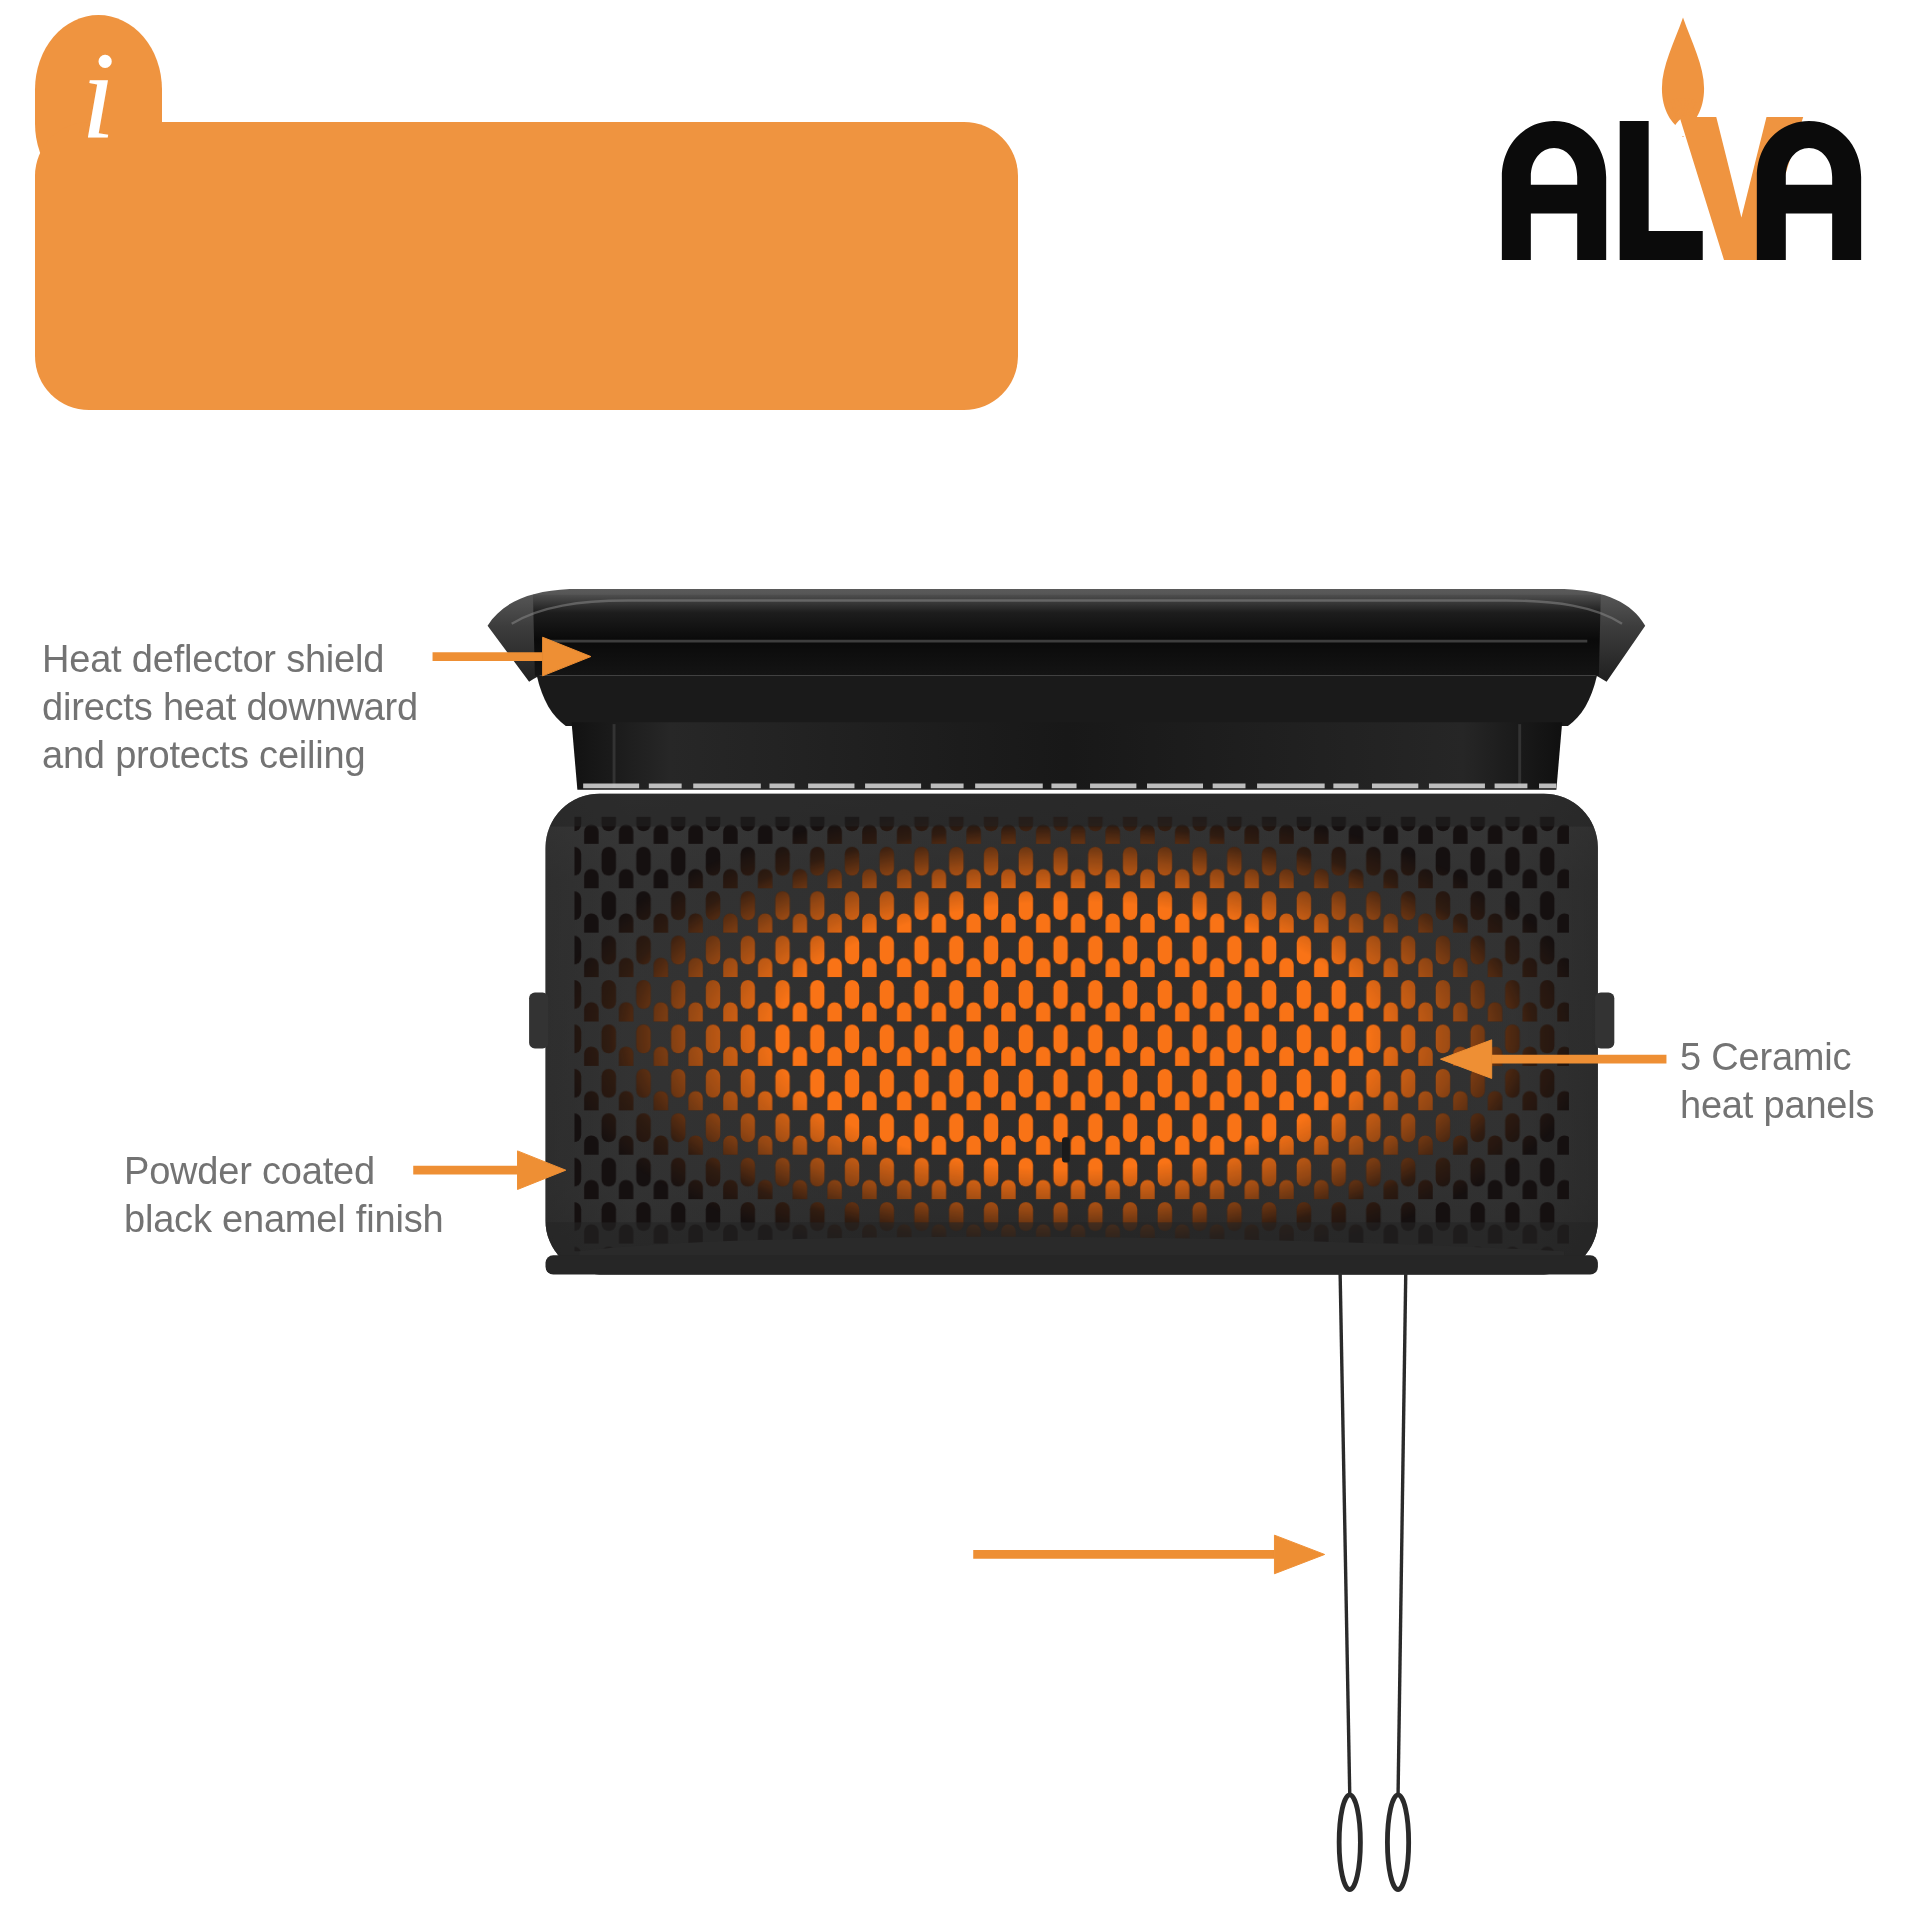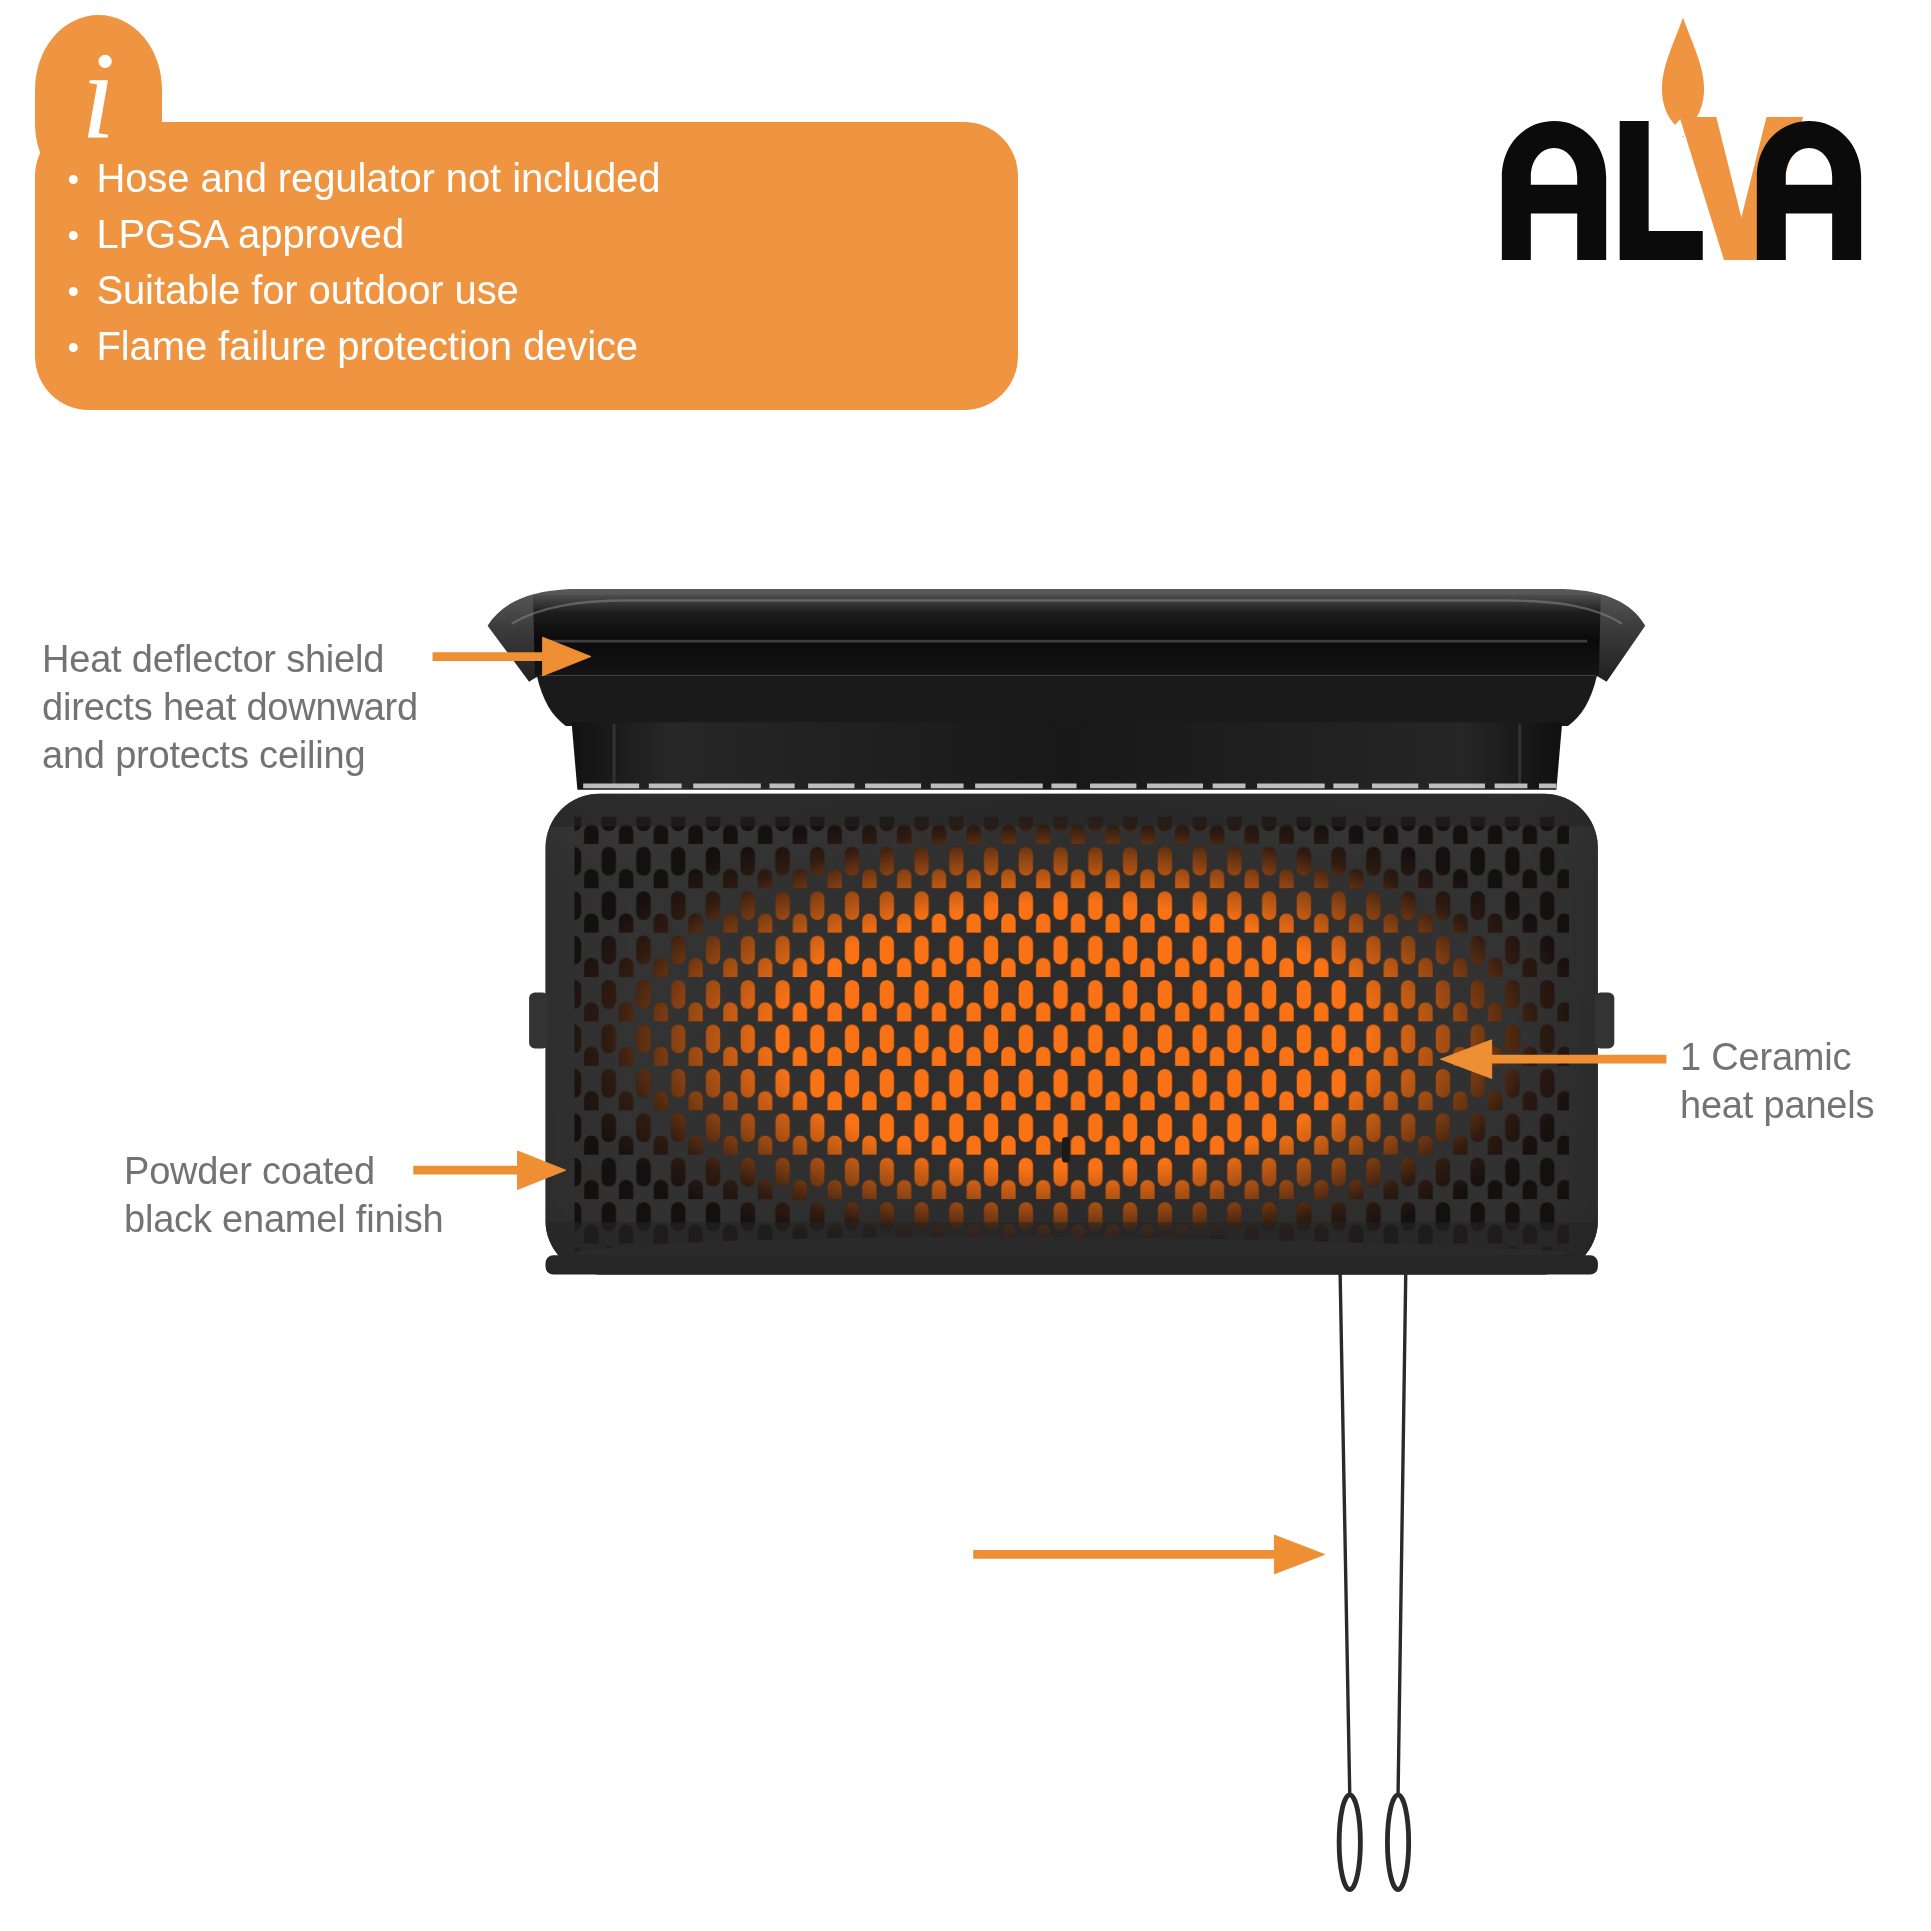--- a/index.html
+++ b/index.html
@@ -139,26 +139,20 @@
 </style>
 </head>
 <body>
 
 <div id="stage">
 
   <div id="info-callout">
     <div id="info-badge"></div>
     <div id="info-bubble"></div>
     <div id="info-glyph">i</div>
-    <ul id="info-list">
-      <li><span class="bullet">•</span><span>Hose and regulator not included</span></li>
-      <li><span class="bullet">•</span><span>LPGSA approved</span></li>
-      <li><span class="bullet">•</span><span>Suitable for outdoor use</span></li>
-      <li><span class="bullet">•</span><span>Flame failure protection device</span></li>
-    </ul>
   </div>
 
   <div id="brand-logo">
     <svg id="brand-flame" viewBox="0 0 48 124">
       <path d="M24 0 C33 26 46 50 46 74 C46 96 36 112 24 118 C12 112 2 96 2 74 C2 50 15 26 24 0 Z" fill="#ef9440"></path>
       <g stroke="#ef9440" stroke-width="1.1">
         <line x1="24" y1="124" x2="6" y2="88"></line>
         <line x1="24" y1="124" x2="10" y2="86"></line>
         <line x1="24" y1="124" x2="14" y2="85"></line>
         <line x1="24" y1="124" x2="18" y2="84"></line>
@@ -336,18 +330,18 @@
     </g>
   </svg>
 
   <div class="callout-label" id="label-deflector">Heat deflector shield
 directs heat downward
 and protects ceiling</div>
 
   <div class="callout-label" id="label-powder">Powder coated
 black enamel finish</div>
 
-  <div class="callout-label" id="label-ceramic">1 Ceramic
+  <div class="callout-label" id="label-ceramic">5 Ceramic
 heat panels</div>
 
 
 </div>
 
 
 </body></html>

